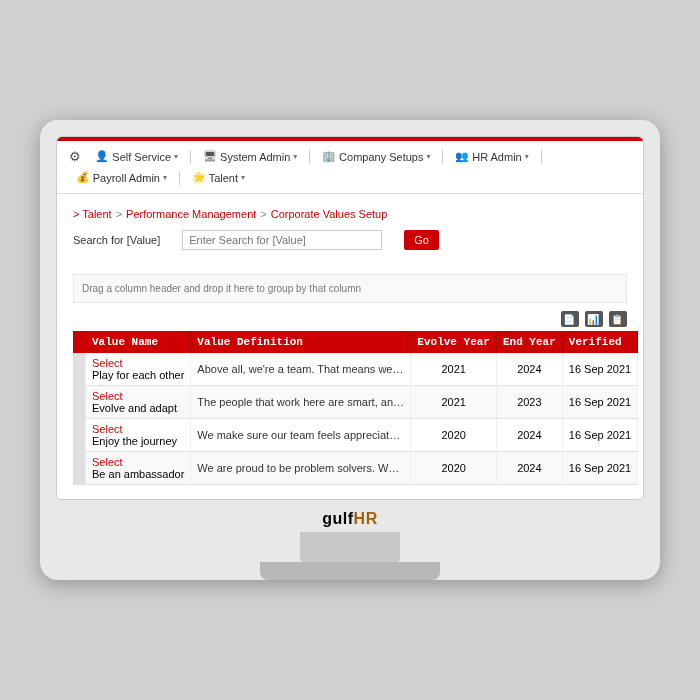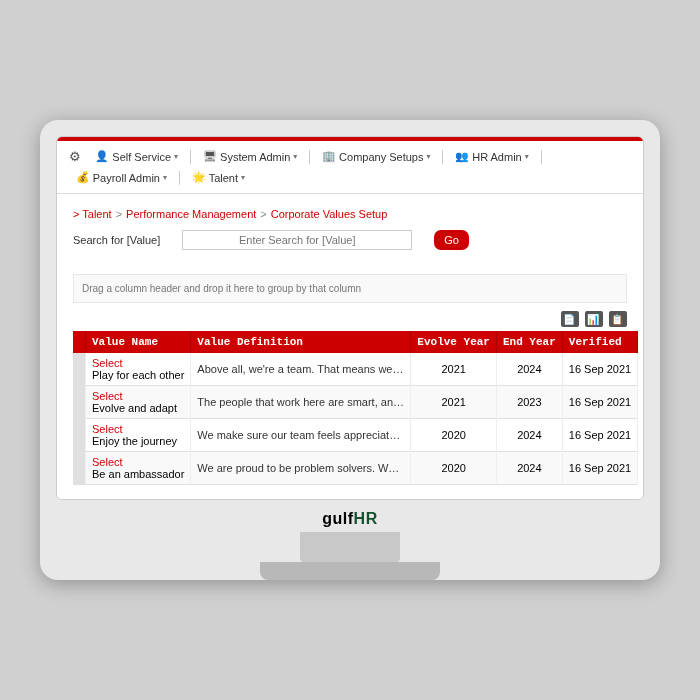--- a/index.html
+++ b/index.html
@@ -99,33 +99,32 @@
     }
     .search-label {
       font-size: 11px;
       color: #333;
       white-space: nowrap;
     }
     .search-input {
       border: 1px solid #ccc;
       padding: 3px 6px;
       font-size: 11px;
-      width: 230px;
+      width: 200px;
       color: #999;
       outline: none;
-      text-align: center;
     }
     .search-btn {
       background: #cc0000;
       color: #fff;
       border: none;
       padding: 4px 10px;
       font-size: 11px;
       cursor: pointer;
-      border-radius: 7px;
+      border-radius: 2px;
     }
 
     
     .drag-hint {
       font-size: 10px;
       color: #777;
       margin-bottom: 8px;
       padding: 8px 8px;
       background: #f9f9f9;
       border: 1px solid #e8e8e8;
@@ -380,18 +379,18 @@
       <td class="verified-col">16 Sep 2021</td>
     </tr>
           </tbody>
       </table>
 
     </div>
   </div>
 
   <div class="monitor-bottom">
     <div class="brand-label">
-      <span>gulf</span><span style="color:#14532d;font-weight:bold;">HR</span>
+      <span>gulf</span><span style="color:#a16207;font-weight:bold;">HR</span>
     </div>
     <div class="stand-neck"></div>
     <div class="stand-base"></div>
   </div>
 </div>
 
 </body></html>

